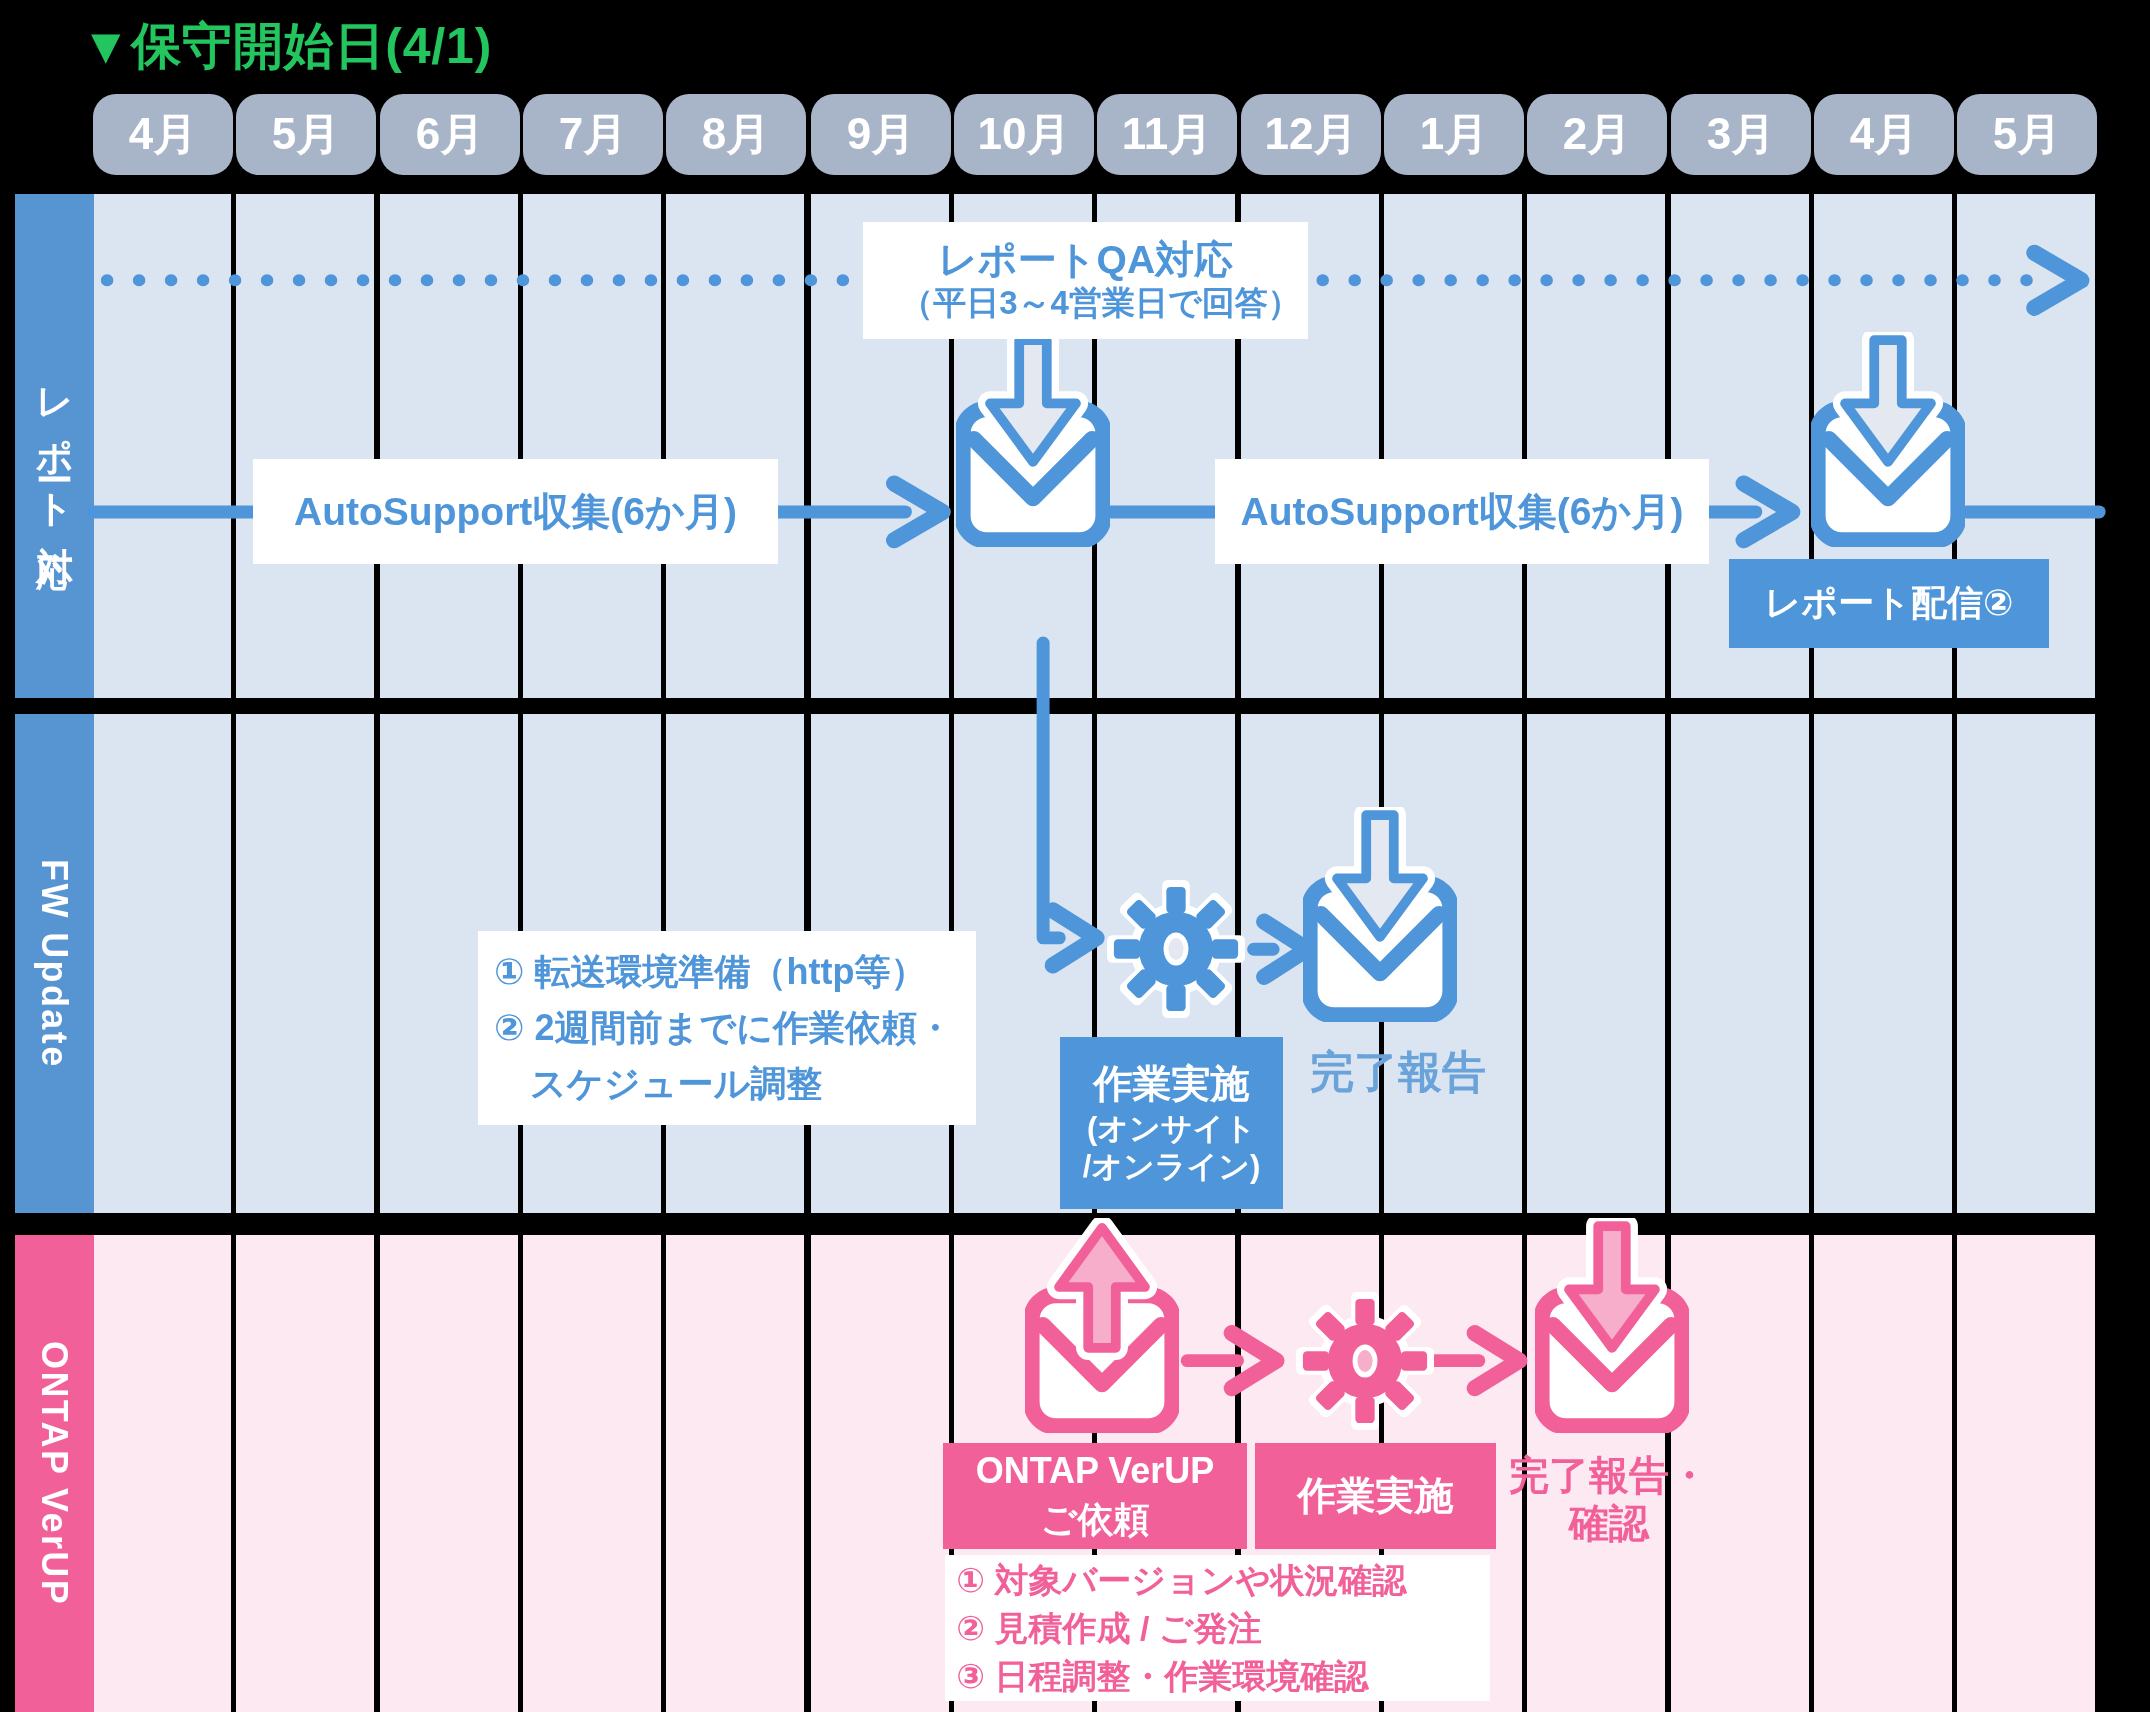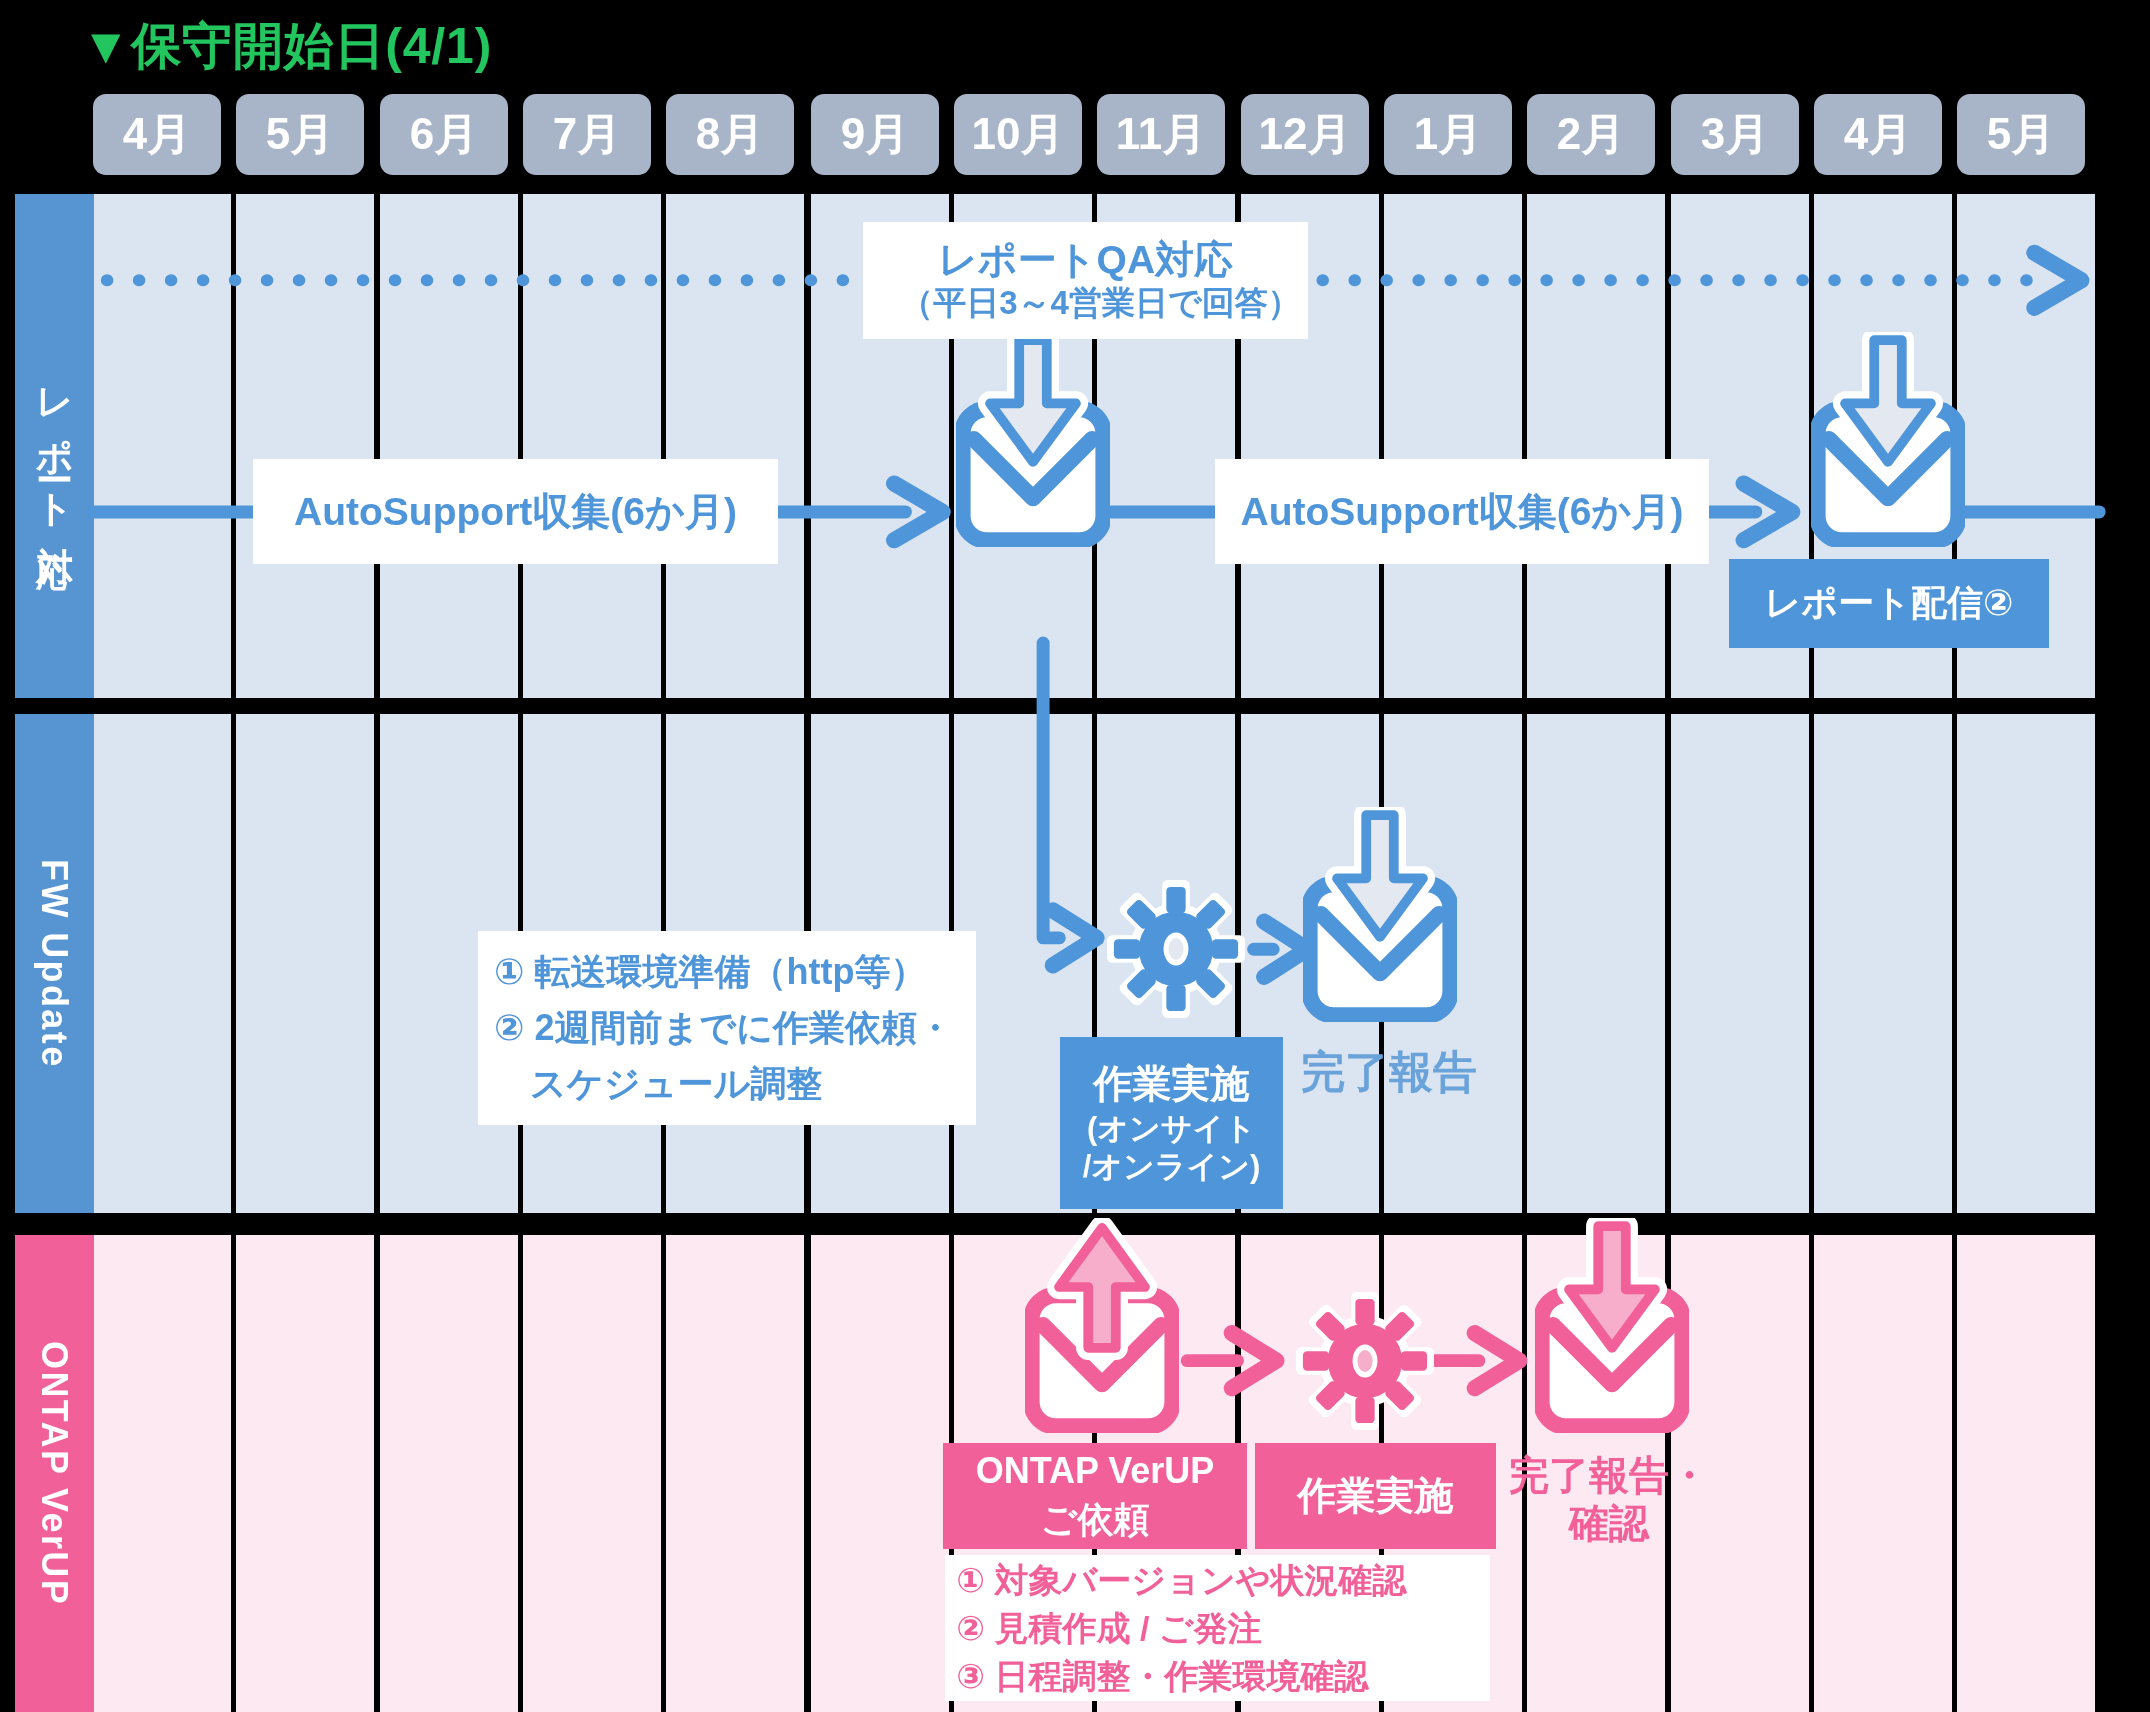--- a/index.html
+++ b/index.html
@@ -5,21 +5,21 @@
   html,body{margin:0;padding:0;background:#000;}
   .stage{
     position:relative;width:2151px;height:1713px;background:#000;overflow:hidden;
     font-family:"Liberation Sans","DejaVu Sans",sans-serif;font-weight:bold;
   }
   .abs{position:absolute;}
   
   .title{left:81px;top:13px;font-size:50px;color:#22c55e;letter-spacing:0.8px;white-space:nowrap;z-index:4;}
   
   .month-cell{
-    position:absolute;top:94px;height:81px;width:128px;background:#a8b4c7;border-radius:13px;
+    position:absolute;top:94px;height:81px;width:140px;background:#a8b4c7;border-radius:23px;
     color:#fff;font-size:44px;display:flex;align-items:center;justify-content:center;z-index:2;
   }
   
   .cell{position:absolute;width:138px;z-index:1;}
   .cell.blue{background:#dbe5f1;}
   .cell.pink{background:#fce9f2;}
   
   .sidebar{
     position:absolute;left:14.6px;width:79px;display:flex;align-items:center;justify-content:center;z-index:2;
     color:#fff;
@@ -53,21 +53,21 @@
   .d1-box{left:879px;top:557px;width:308px;height:91px;font-size:42px;}
   .d2-box{left:1729px;top:559px;width:320px;height:89px;font-size:36px;}
   .callout{left:667px;top:720px;width:320px;height:219px;font-size:37px;line-height:1.44;}
   .callout::after{content:"";position:absolute;right:-58px;top:50%;transform:translateY(-50%);
         border-top:53px solid transparent;border-bottom:53px solid transparent;border-left:60px solid #4e95d9;}
   .fw-notes{left:478px;top:931px;width:498px;height:194px;font-size:36px;line-height:1.55;
         align-items:flex-start;text-align:left;padding-left:16px;box-sizing:border-box;}
   .work1-box{left:1060px;top:1037px;width:223px;height:172px;}
   .work1-l1{font-size:39px;line-height:1.3;}
   .work1-sub{font-size:31px;line-height:1.25;}
-  .done1{left:1292px;top:1043px;width:194px;text-align:center;font-size:44px;color:#6aa2da;z-index:3;}
+  .done1{left:1292px;top:1043px;width:194px;text-align:right;font-size:44px;color:#6aa2da;z-index:3;}
   .req-box{left:943px;top:1443px;width:304px;height:106px;font-size:36px;line-height:1.35;}
   .work2-box{left:1255px;top:1443px;width:241px;height:106px;font-size:39px;}
   .done2{left:1508px;top:1451px;width:202px;text-align:center;font-size:40px;line-height:1.2;color:#f2609a;z-index:3;}
   .ontap-notes{left:945px;top:1555px;width:545px;height:146px;font-size:34px;line-height:1.42;
         color:#f2609a;align-items:flex-start;text-align:left;padding-left:11.3px;box-sizing:border-box;}
 </style>
 </head>
 <body>
 
 <div class="stage">

